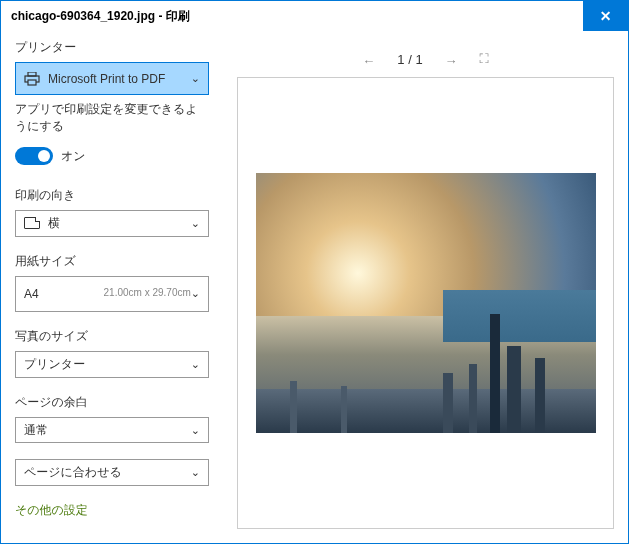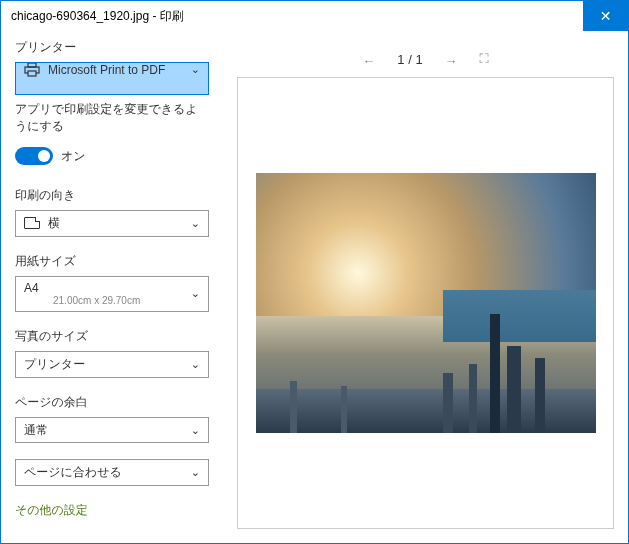--- a/index.html
+++ b/index.html
@@ -1,32 +1,32 @@
 <!DOCTYPE html>
 <html><head>
 <meta charset="utf-8">
 <style>
   * { box-sizing: border-box; margin: 0; padding: 0; font-family: "Yu Gothic UI", "Meiryo", sans-serif; }
   body { width: 629px; height: 544px; background: #fff; border: 1px solid #0078d7; position: relative; overflow: hidden; }
-  .titlebar { height: 30px; display: flex; align-items: center; padding-left: 10px; font-size: 12px; font-weight: normal; gap: 15px; }
+  .titlebar { height: 30px; display: flex; align-items: center; padding-left: 10px; font-size: 12px; font-weight: bold; gap: 15px; }
   .titlebar .title { flex: 1; }
   .close-btn { width: 45px; height: 30px; background: #0078d7; color: #fff; display: flex; align-items: center; justify-content: center; cursor: pointer; font-size: 14px; }
   .body { display: flex; height: calc(100% - 30px); }
   .left { width: 222px; padding: 8px 14px 14px 14px; display: flex; flex-direction: column; font-size: 12px; color: #333; }
   .label { font-size: 12px; margin-bottom: 6px; }
-  .printer-select { height: 40px; background: #a6d8ff; border: 1px solid #0078d7; display: flex; align-items: flex-start; padding: 0 8px; cursor: pointer; margin-bottom: 6px; }
+  .printer-select { height: 40px; background: #a6d8ff; border: 1px solid #0078d7; display: flex; align-items: center; padding: 0 8px; cursor: pointer; margin-bottom: 6px; }
   .printer-select .pname { flex: 1; font-size: 12px; margin-left: 8px; }
   .chev { font-size: 11px; color: #333; }
   .toggle-row { display: flex; align-items: center; margin-bottom: 22px; margin-top: 6px; }
   .toggle { width: 38px; height: 18px; background: #0078d7; border-radius: 9px; position: relative; margin-right: 8px; cursor: pointer; }
   .toggle .knob { width: 12px; height: 12px; background: #fff; border-radius: 50%; position: absolute; right: 3px; top: 3px; }
   .select { height: 32px; border: 1px solid #999; display: flex; align-items: center; padding: 0 8px; cursor: pointer; margin-bottom: 16px; background: #fff; }
   .select .sval { flex: 1; font-size: 12px; }
   .select.tall { height: 44px; flex-direction: row; }
-  .select.tall .col2 { display: flex; flex-direction: column; flex: 1; }
+  .select.tall .col2 { display: flex; flex: 1; }
   .select.tall .sub { font-size: 10px; color: #888; margin-left: 29px; }
   .link { color: #4d7c0f; font-size: 12px; cursor: pointer; margin-top: auto; margin-bottom: 10px; }
   .right { flex: 1; padding: 14px; display: flex; flex-direction: column; }
   .pager { height: 28px; display: flex; align-items: center; justify-content: center; gap: 22px; color: #888; font-size: 13px; }
   .pager .pg { color: #333; }
   .sheet { flex: 1; border: 1px solid #ccc; background: #fff; margin-top: 4px; display: flex; align-items: center; justify-content: center; }
   .photo { width: 340px; height: 260px; background: linear-gradient(180deg, #3a5a7a 0%, #c9a574 25%, #f5e4c1 45%, #8a8a7a 70%, #4a5a6a 100%); position: relative; overflow: hidden; }
   .sky { position: absolute; inset: 0 0 45% 0; background: radial-gradient(circle at 30% 70%, #fff8dc 0%, #e6c48a 20%, #b89868 45%, #5a7a9a 80%, #3a5a7a 100%); }
   .sea { position: absolute; right: 0; top: 45%; width: 45%; height: 20%; background: linear-gradient(180deg, #4a7a9a, #3a6a8a); }
   .city { position: absolute; bottom: 0; left: 0; right: 0; height: 48%; }

